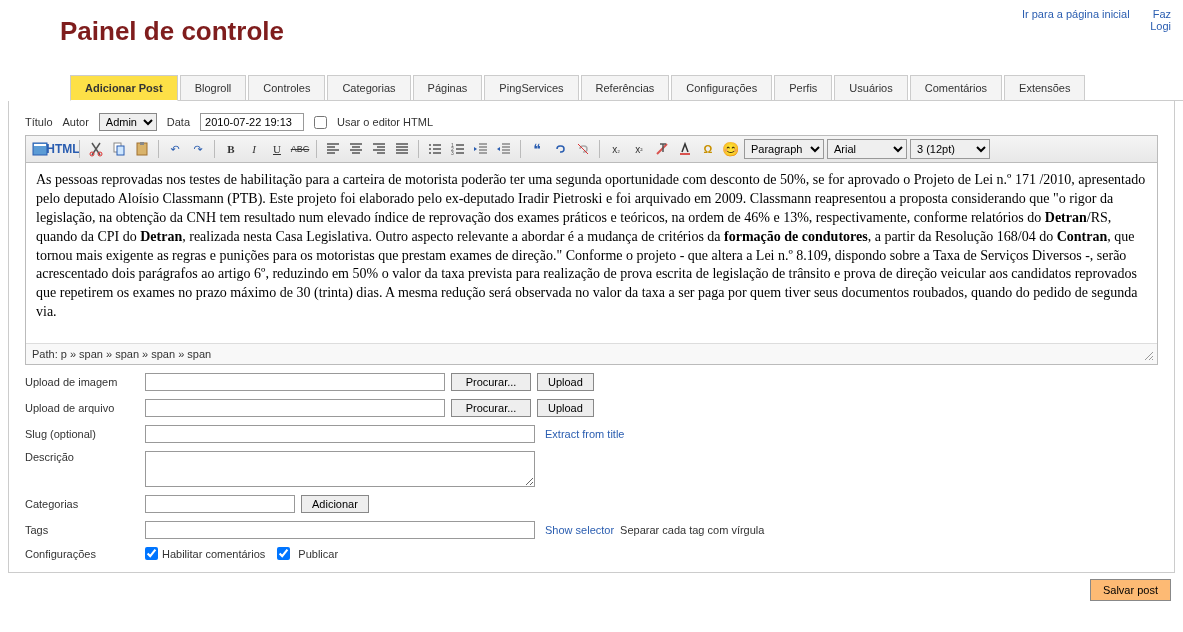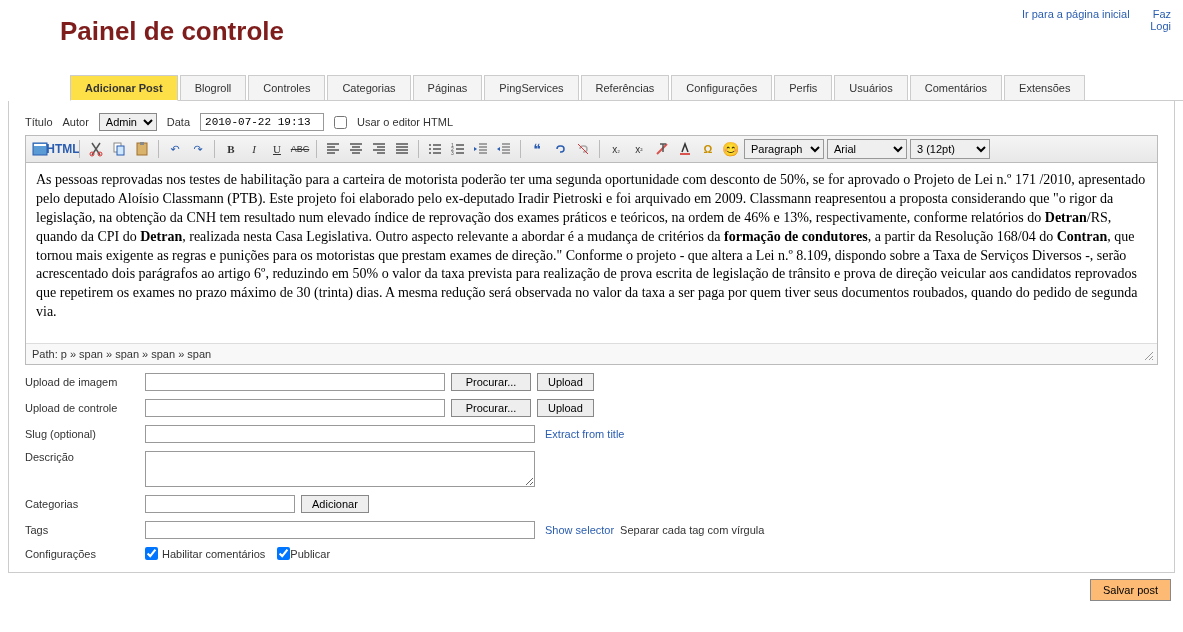--- a/index.html
+++ b/index.html
@@ -60,21 +60,21 @@
   <div class="tab">Comentários</div>
   <div class="tab">Extensões</div>
 </div>
 
 <div class="panel">
   <div class="row">
     <label>Título</label>
     <label>Autor</label>
     <select><option>Admin</option></select>
     <label>Data</label>
-    <input type="text" style="width: 124px; font-family: Liberation Mono, monospace;" value="2010-07-22 19:13">
+    <input type="text" style="width: 104px;" value="2010-07-22 19:13">
     <input type="checkbox" style="">
     <label>Usar o editor HTML</label>
   </div>
 
   <div class="editor">
     <div class="toolbar">
       <span class="tb-btn">
         <svg class="iconbox" viewBox="0 0 16 16">
             <rect x="1" y="2" width="14" height="12" fill="#5b9bd5" stroke="#2a5db0"></rect>
             <rect x="2" y="3" width="12" height="2" fill="#fff"></rect>
@@ -208,21 +208,21 @@
     </div>
   </div>
 
   <div class="form-row">
     <div class="lbl">Upload de imagem</div>
     <input type="text" style="width: 300px;">
     <button class="btn" style="margin-left:6px;width:80px;">Procurar...</button>
     <button class="btn" style="margin-left:6px;">Upload</button>
   </div>
   <div class="form-row">
-    <div class="lbl">Upload de controle</div>
+    <div class="lbl">Upload de arquivo</div>
     <input type="text" style="width: 300px;">
     <button class="btn" style="margin-left:6px;width:80px;">Procurar...</button>
     <button class="btn" style="margin-left:6px;">Upload</button>
   </div>
   <div class="form-row">
     <div class="lbl">Slug (optional)</div>
     <input type="text" style="width: 390px;">
     <span class="link" style="margin-left:10px;">Extract from title</span>
   </div>
   <div class="form-row" style="align-items:flex-start;">
@@ -238,19 +238,19 @@
     <div class="lbl">Tags</div>
     <input type="text" style="width: 390px;">
     <span class="link" style="margin-left:10px;">Show selector</span>
     <span style="margin-left:6px;">Separar cada tag com vírgula</span>
   </div>
   <div class="form-row">
     <div class="lbl">Configurações</div>
     <input type="checkbox" checked="" style="">
     <span style="margin-left:4px;">Habilitar comentários</span>
     <input type="checkbox" checked="" style="margin-left: 12px;">
-    <span style="margin-left:0;">Publicar</span>
+    <span style="margin-left:8px;">Publicar</span>
   </div>
 </div>
 
 <div class="footer">
   <button class="savebtn">Salvar post</button>
 </div>
 
 </body></html>

